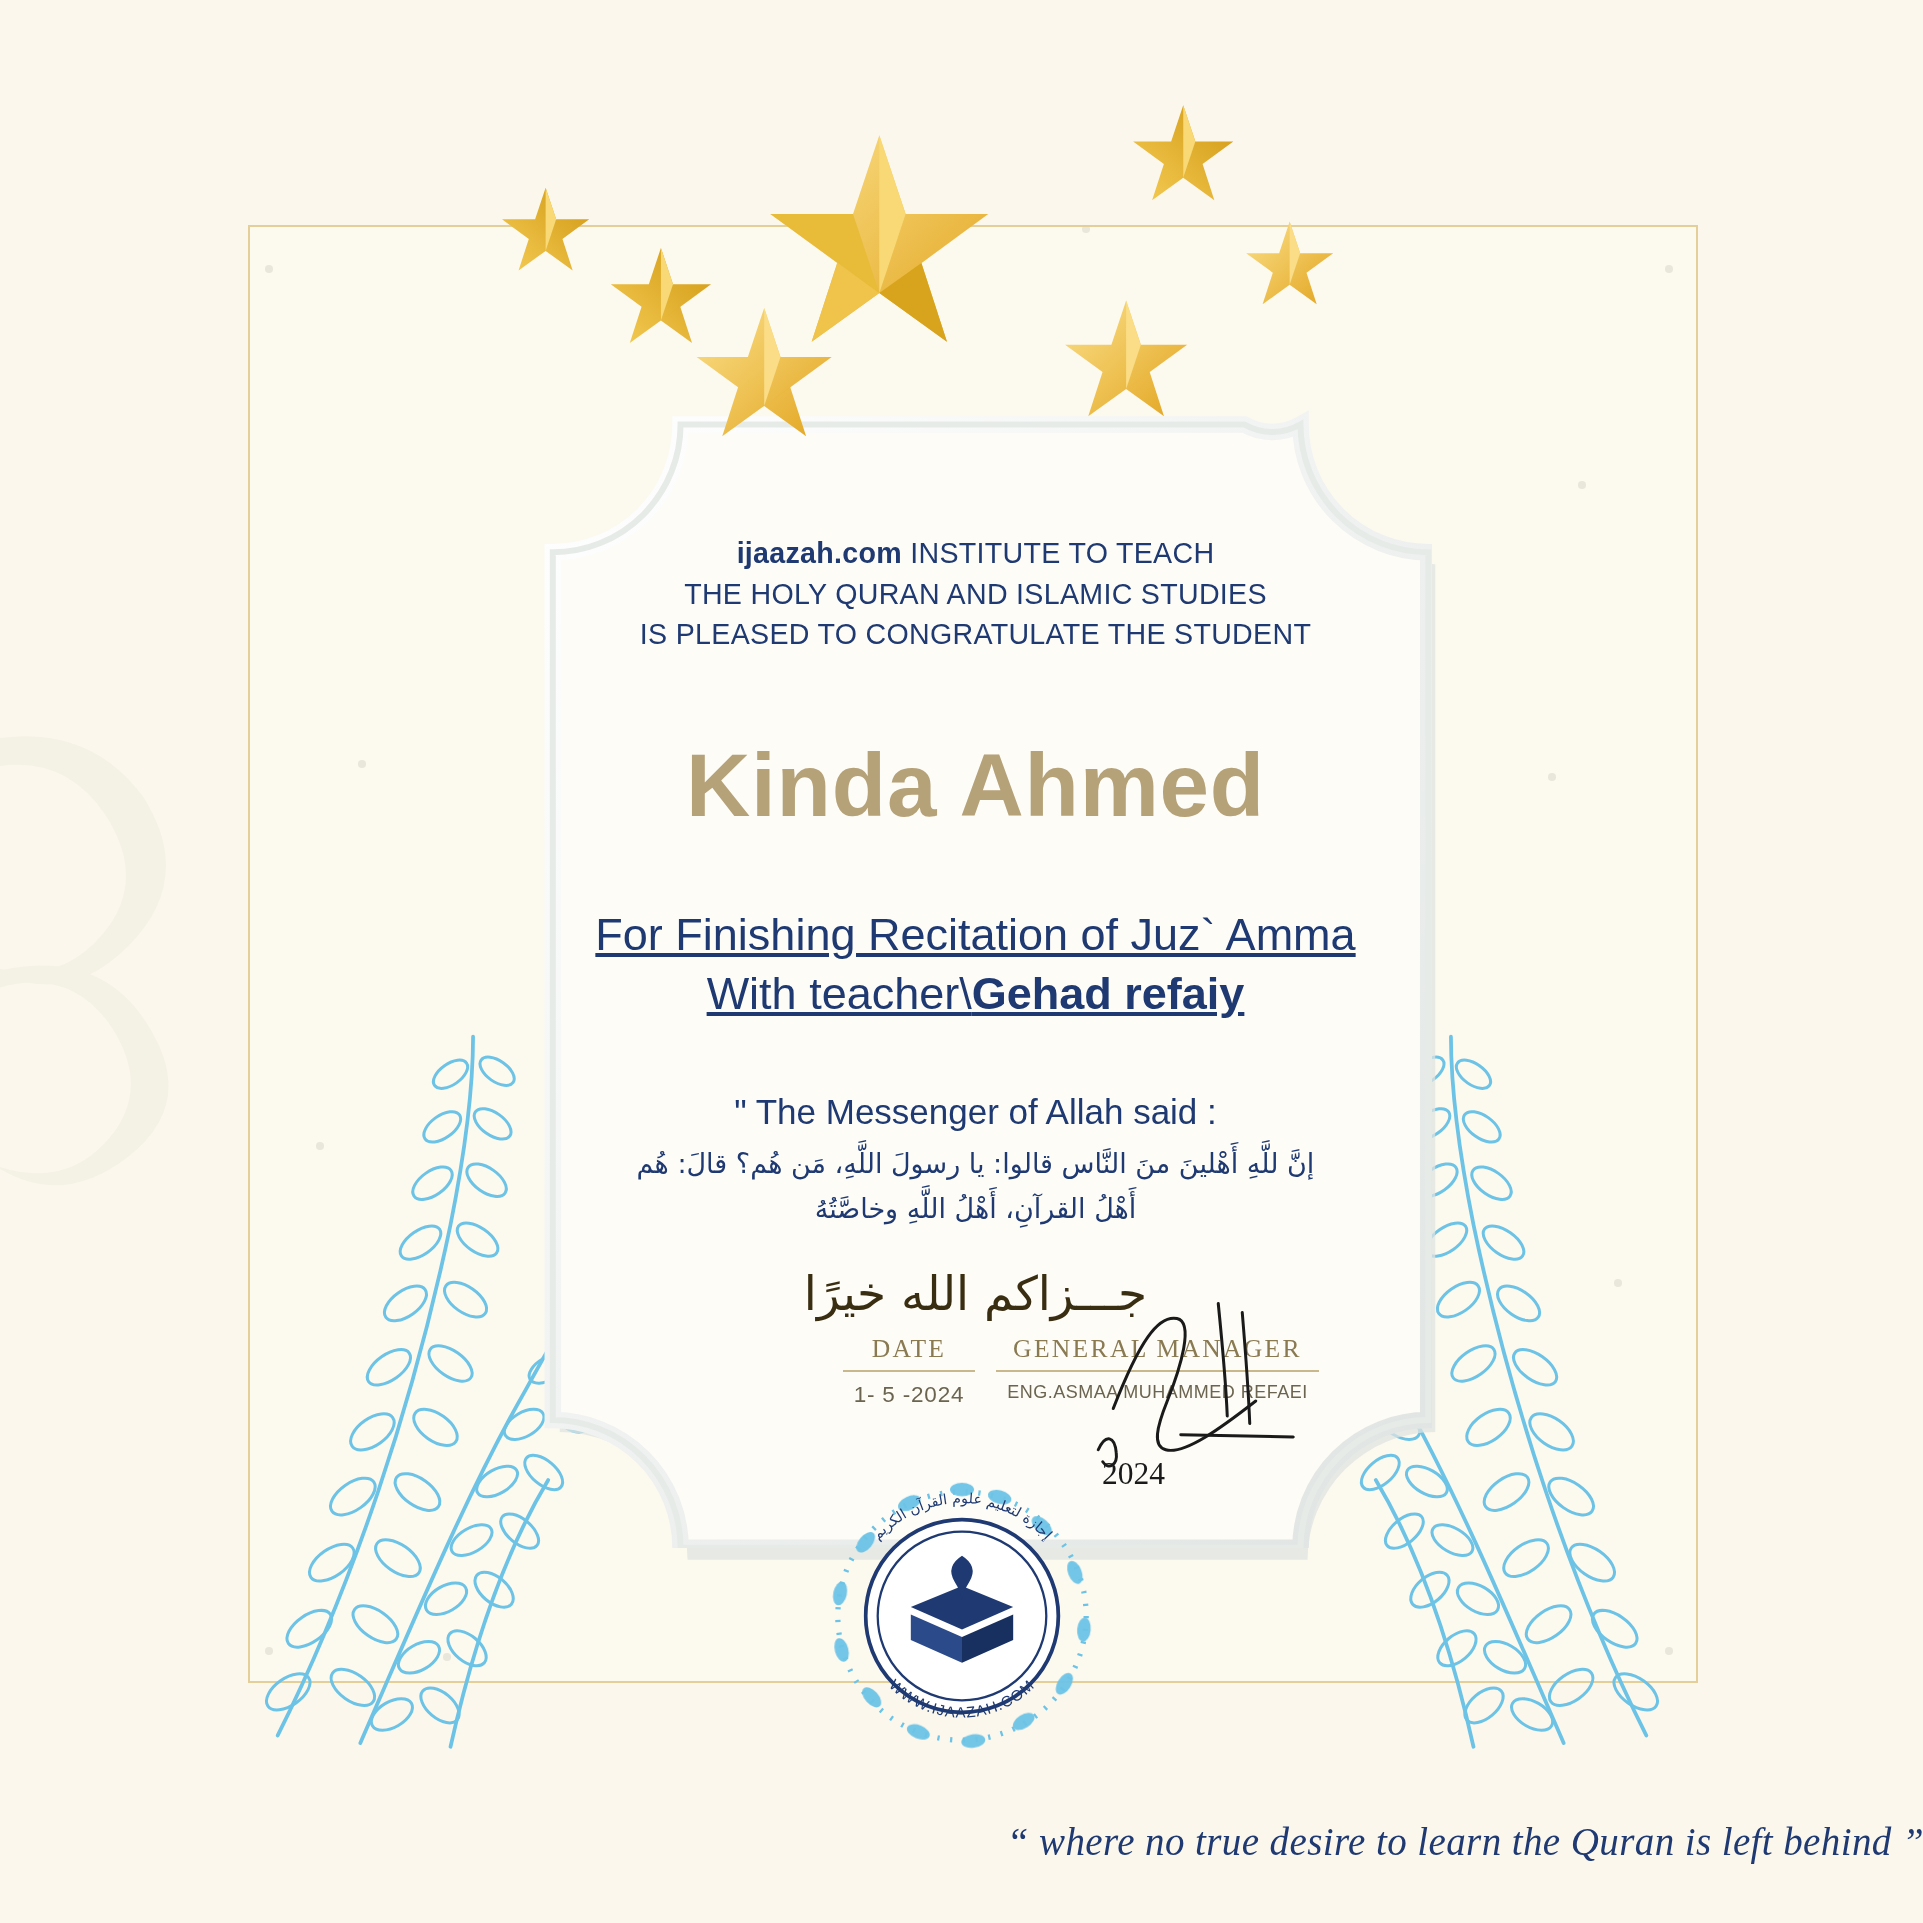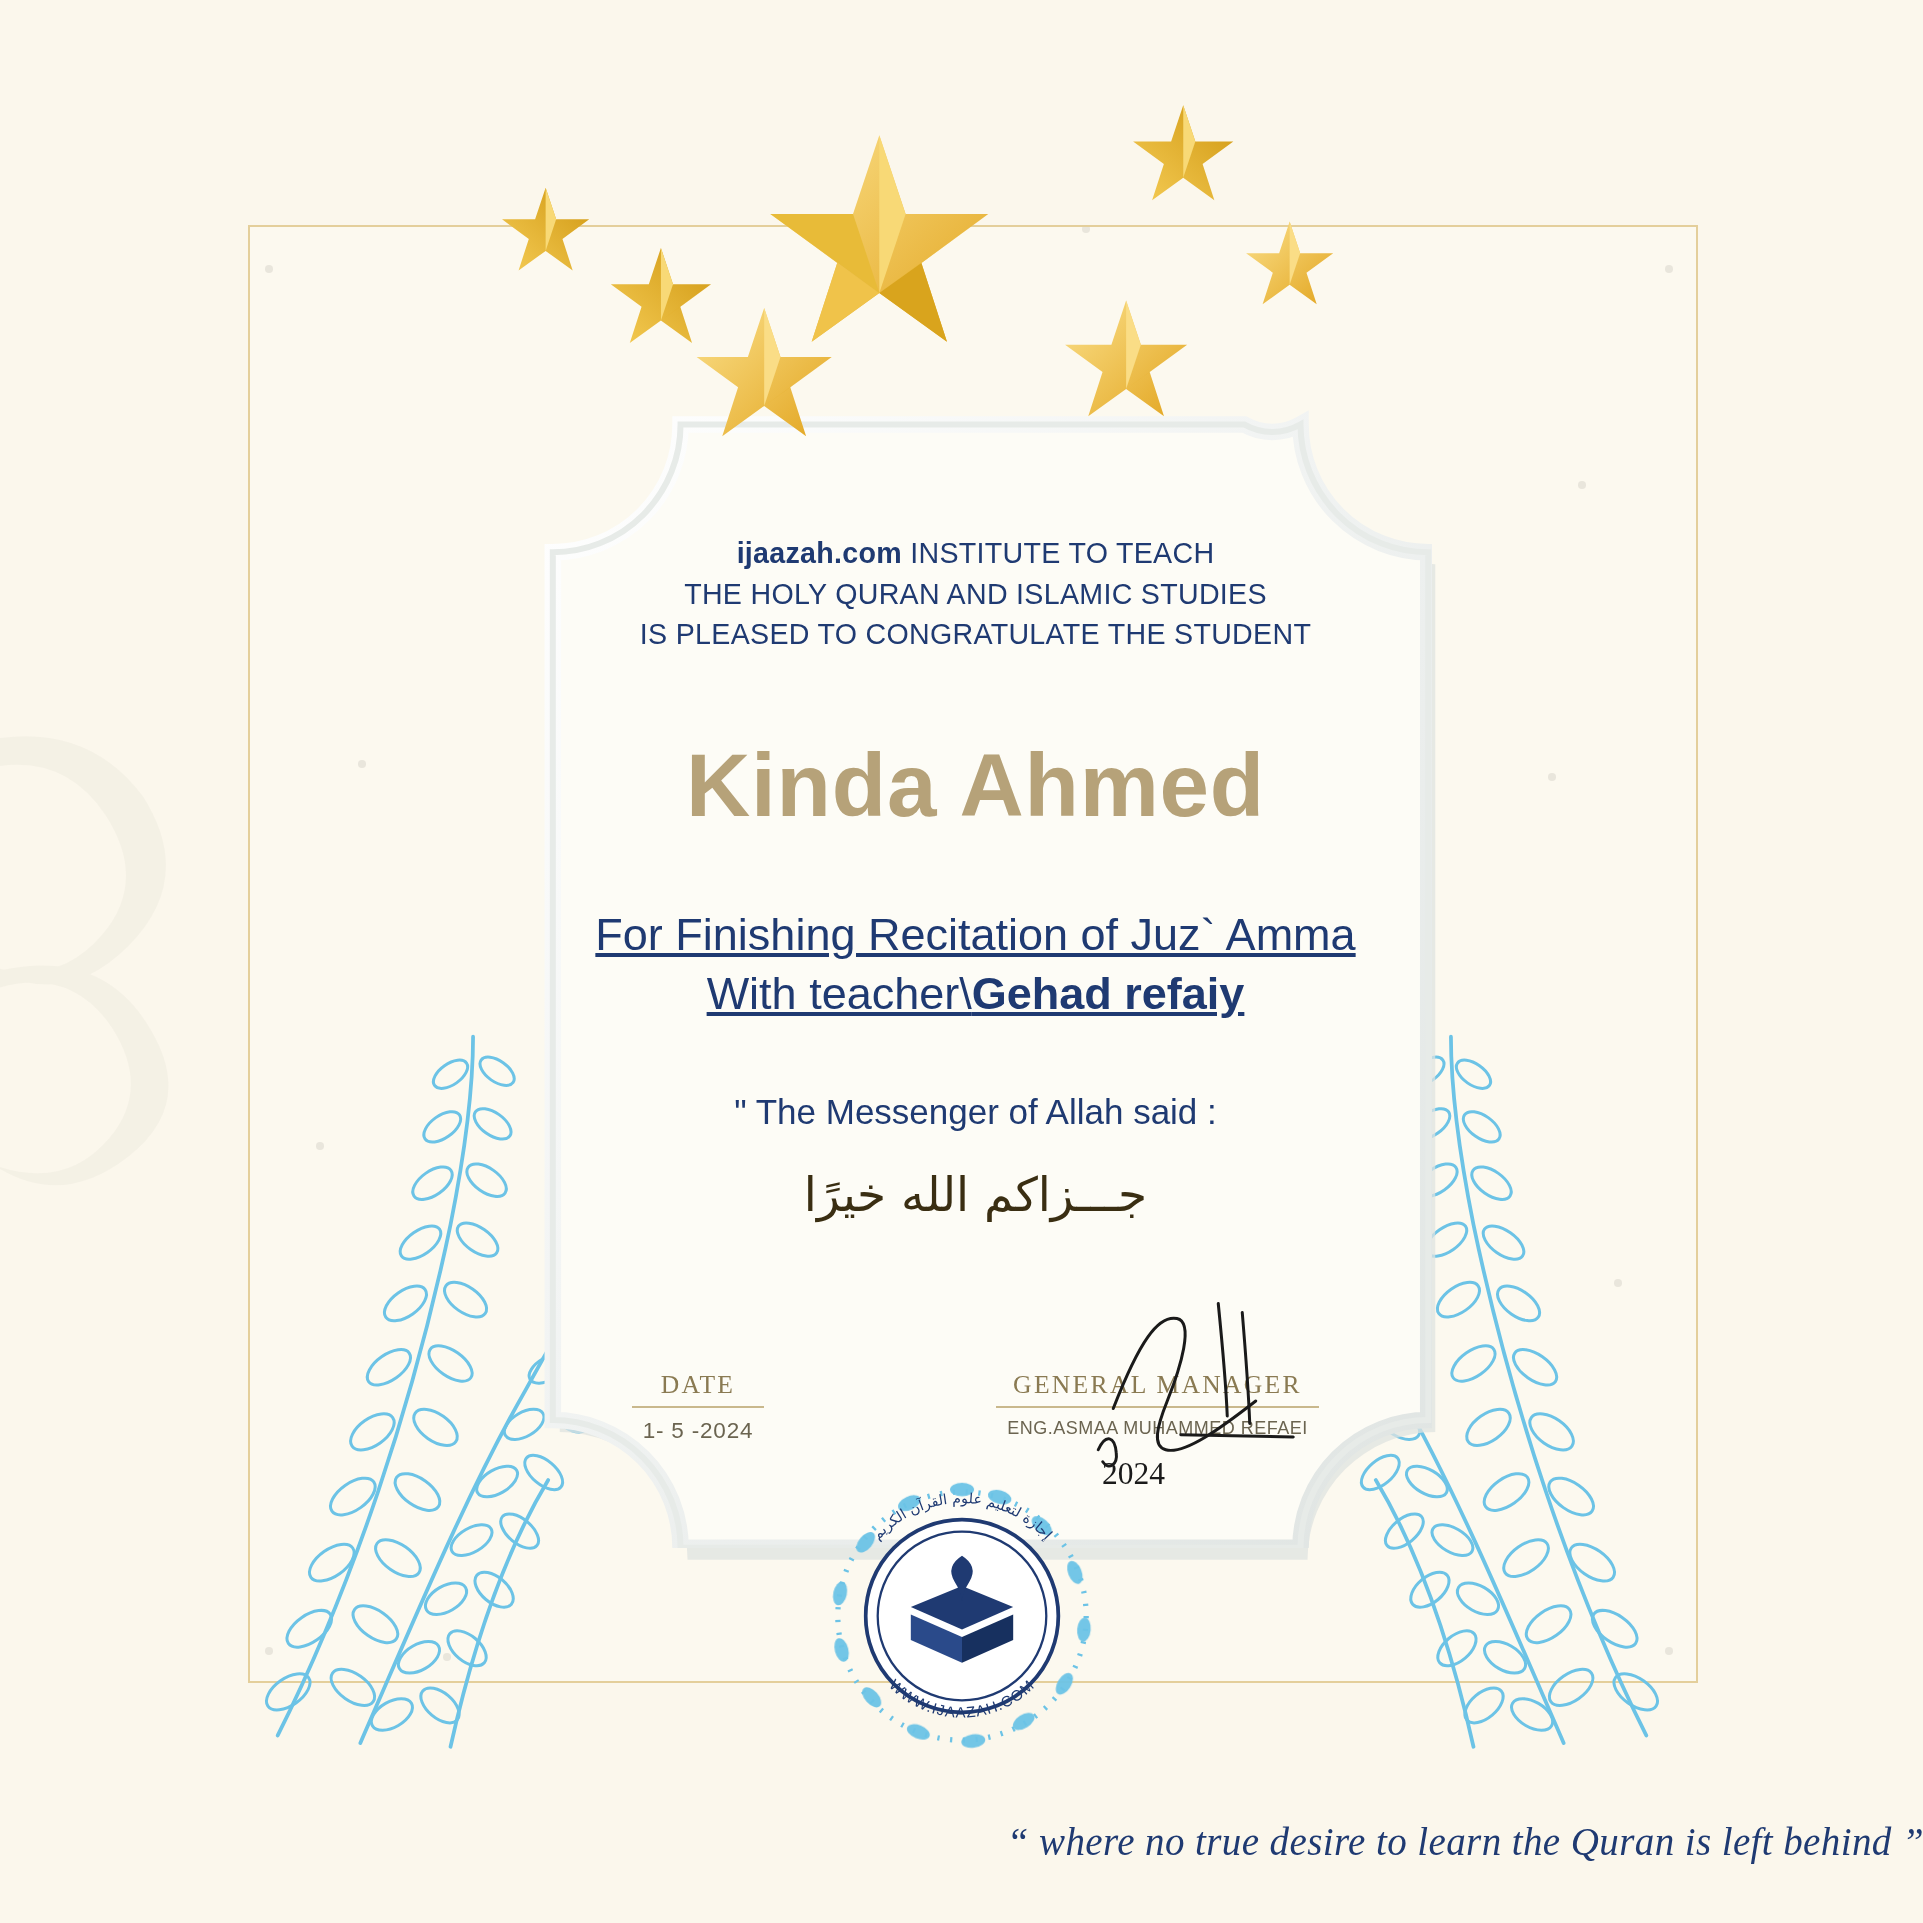--- a/index.html
+++ b/index.html
@@ -143,24 +143,25 @@
     font-size: 47px;
     direction: rtl;
     font-family: "DejaVu Sans", sans-serif;
     letter-spacing: 1.5px;
   }
 
   
   .sig-row {
     position: absolute;
     left: 0; right: 0;
-    top: 972px;
+    top: 936px;
     display: flex;
-    justify-content: space-between;
+    justify-content: flex-end;
     padding: 0 113px;
+    gap: 21px;
   }
   .sig-col { text-align: center; }
   .sig-label {
     color: #8a7a52;
     font-family: "Liberation Serif", serif;
     font-size: 25.6px;
     letter-spacing: 2.3px;
   }
   .sig-rule {
     margin: 6px auto 0;
@@ -449,20 +450,21 @@
     <div class="student-name">Kinda Ahmed</div>
 
     <div class="reason">
       <div>For Finishing Recitation of Juz` Amma</div>
       <div>
         <span>With teacher\</span><span class="teacher">Gehad refaiy</span>
       </div>
     </div>
 
     <div class="hadith-intro">" The Messenger of Allah said :</div>
+    <div class="hadith-arabic">إنَّ للَّهِ أَهْلينَ منَ النَّاس قالوا: يا رسولَ اللَّهِ، مَن هُم؟ قالَ: هُم أَهْلُ القرآنِ، أَهْلُ اللَّهِ وخاصَّتُهُ</div>
 
     <div class="jazakum">جـــزاكم الله خيرًا</div>
 
     <div class="sig-row">
       <div class="sig-col">
         <div class="sig-label">DATE</div>
         <div class="sig-rule date"></div>
         <div class="sig-value">1- 5 -2024</div>
       </div>
       <div class="sig-col">

